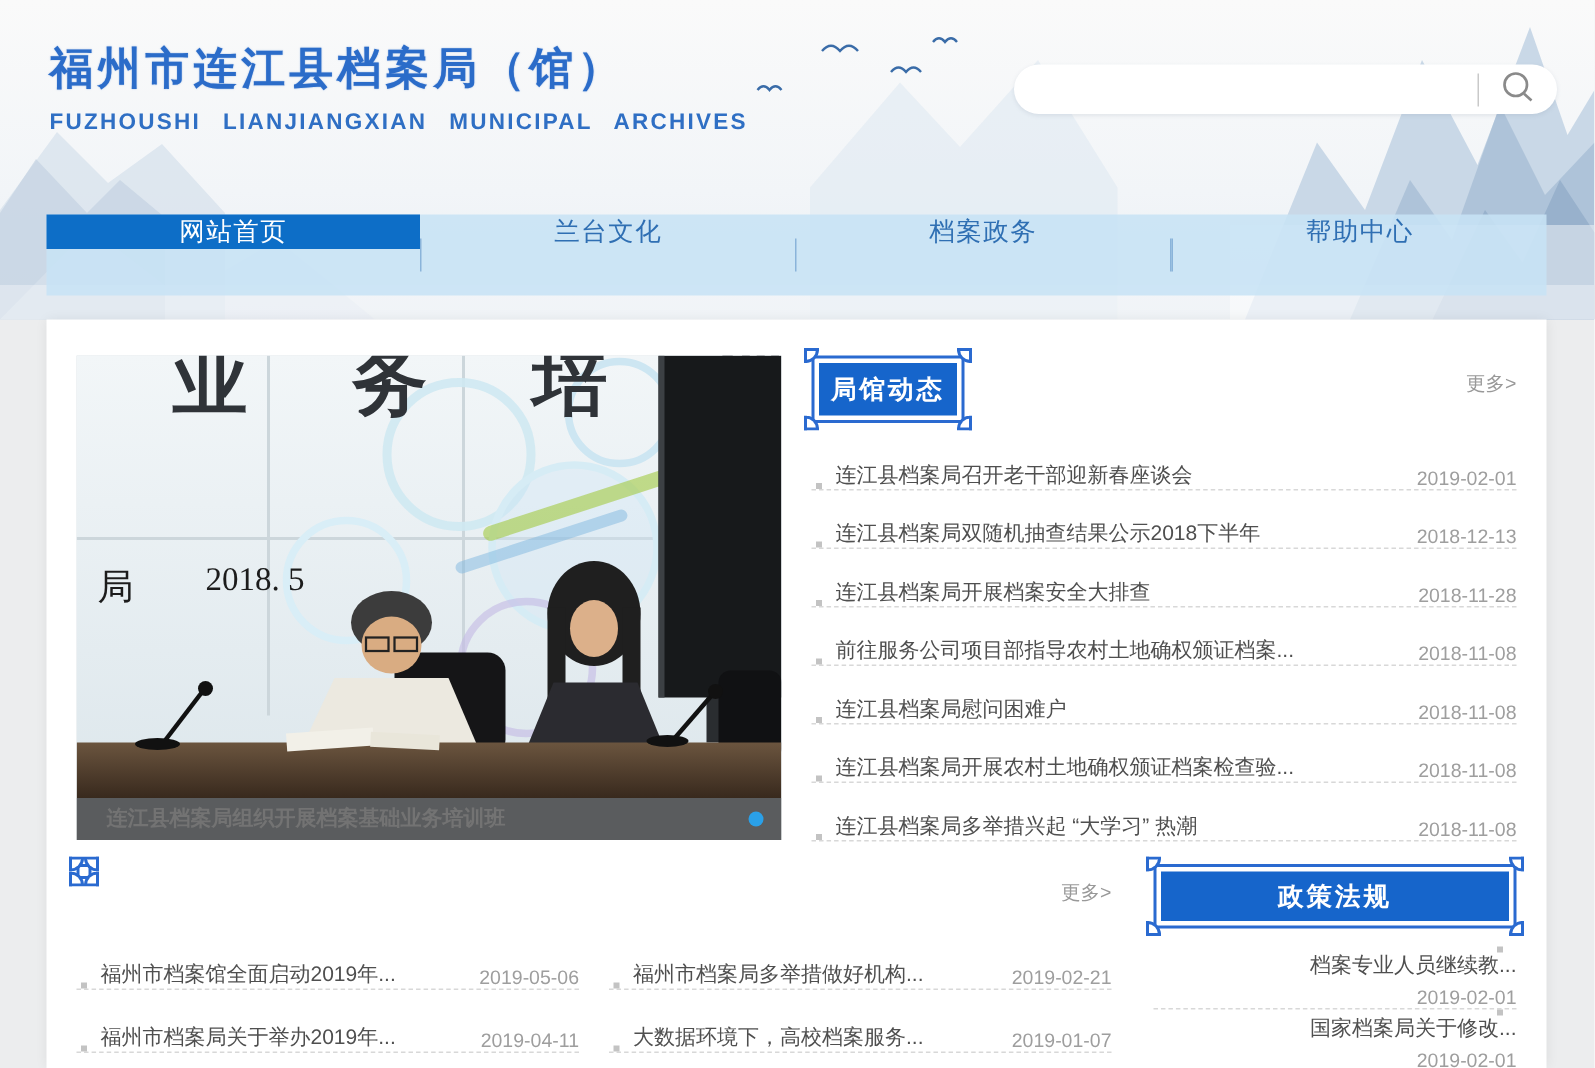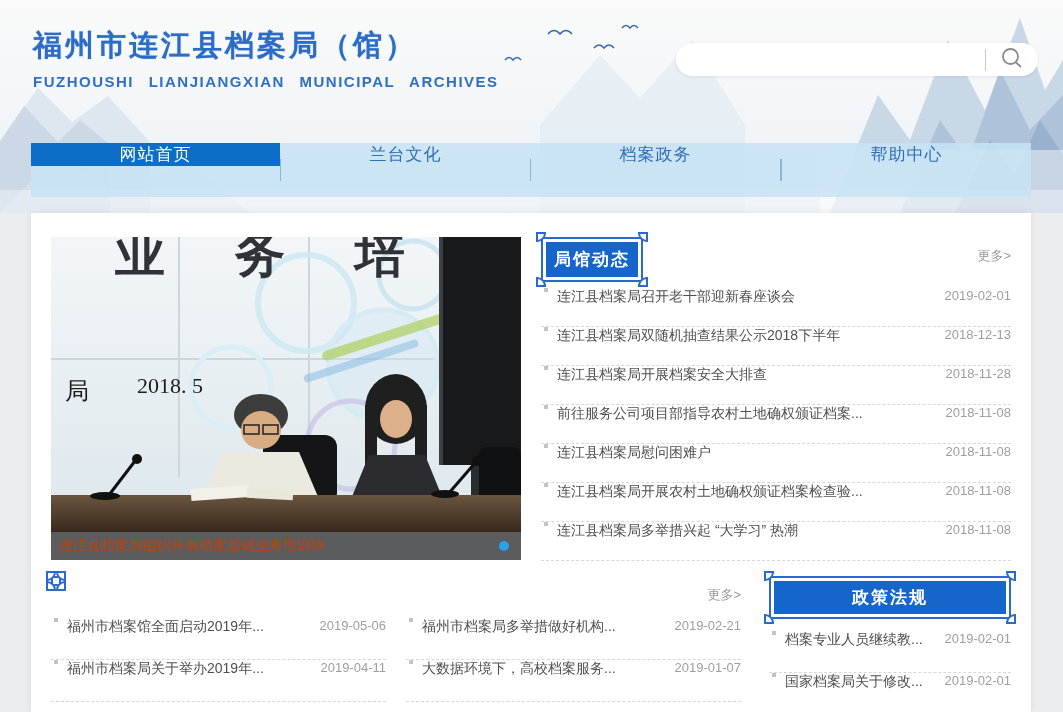--- a/index.html
+++ b/index.html
@@ -62,21 +62,21 @@
   }
   .top-row { display:flex; gap:20px; }
   
   .photo-box { position:relative; width:470px; height:323px; flex:none; cursor:pointer; overflow:hidden; background:#dfe5e9; }
   .photo-box svg { display:block; }
   .caption-bar {
     position:absolute; left:0; bottom:0; width:100%; height:28px;
     background:rgba(8,8,8,.62); display:flex; align-items:center;
   }
   .caption-text {
-    flex:1; color:#c2410c; font-size:14px; font-weight:normal; padding-left:8px;
+    flex:1; color:#737373; font-size:14px; font-weight:bold; padding-left:20px;
     white-space:nowrap; overflow:hidden;
   }
   .dot-ind { width:10px; height:10px; border-radius:50%; margin-right:12px; cursor:pointer; }
   
   .sec-head { display:flex; align-items:flex-start; justify-content:space-between; }
   .frame-badge { position:relative; display:inline-block; background:#fff; border:2px solid #2a6ad0; padding:3px; }
   .frame-badge .fill {
     background:#1665cb; color:#fff; font-size:17px; font-weight:bold;
     padding:6px 8px; text-align:center; letter-spacing:2px; white-space:nowrap;
   }
@@ -85,35 +85,35 @@
   .fb-c { position:absolute; width:10px; height:10px; border:2px solid #2a6ad0; background:#fff; }
   .fb-c.tl { left:-7px; top:-7px; border-radius:0 0 9px 0; }
   .fb-c.tr { right:-7px; top:-7px; border-radius:0 0 0 9px; }
   .fb-c.bl { left:-7px; bottom:-7px; border-radius:0 9px 0 0; }
   .fb-c.br { right:-7px; bottom:-7px; border-radius:9px 0 0 0; }
   .more-link { font-size:13px; color:#999; margin-top:10px; cursor:pointer; text-decoration:none; }
   
   .dongtai { flex:1; min-width:0; }
   .news-list { list-style:none; margin-top:6px; }
   .nrow {
-    display:flex; align-items:flex-start; height:39px;
+    display:flex; align-items:flex-end; height:39px;
     border-bottom:1px dashed #d8d8d8; cursor:pointer;
   }
   .nrow .b { width:4px; height:4px; background:#c3c3c3; margin:0 9px 0 3px; flex:none; }
   .nrow .t { flex:1; font-size:14px; color:#4f4f4f; white-space:nowrap; overflow:hidden; }
   .nrow .d { font-size:13px; color:#9e9e9e; margin-left:10px; flex:none; }
   
   .bottom-row { display:flex; margin-top:15px; gap:28px; }
   .news-sec { width:690px; min-width:0; }
   .cols { display:flex; gap:20px; margin-top:8px; }
   .col { flex:1; min-width:0; }
   .col .nrow { height:42px; }
   .policy-sec { flex:1; min-width:0; }
   .policy-sec .news-list { margin-top:12px; }
-  .policy-sec .nrow { height:42px; }
+  .policy-sec .nrow { height:42px;flex-direction:column; }
 </style>
 </head>
 <body>
 
 <div class="header-art">
   <svg width="1063" height="213" viewBox="0 0 1063 213">
 
     <polygon points="0,140 38,88 72,122 108,96 150,142 150,213 0,213" fill="#d7e2ec" opacity="0.75"></polygon>
     <polygon points="0,142 24,106 58,142 80,120 110,145 110,213 0,213" fill="#bfcfe0" opacity="0.6"></polygon>
     <polygon points="0,213 60,152 120,198 185,160 250,213" fill="#dce6ef" opacity="0.55"></polygon>

